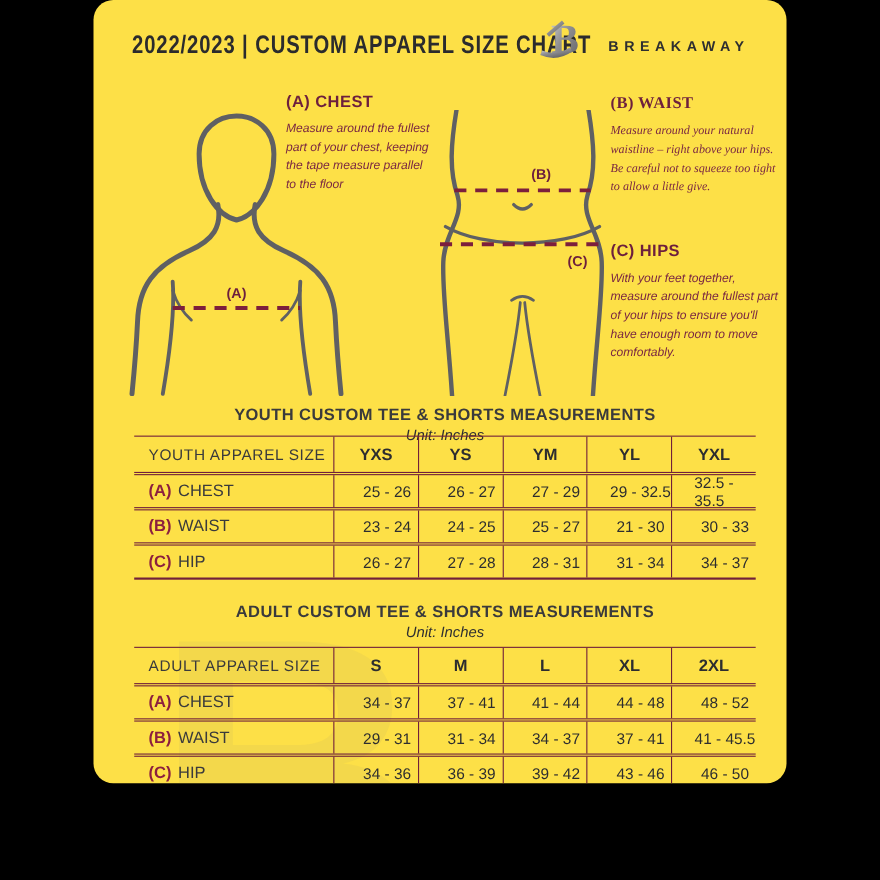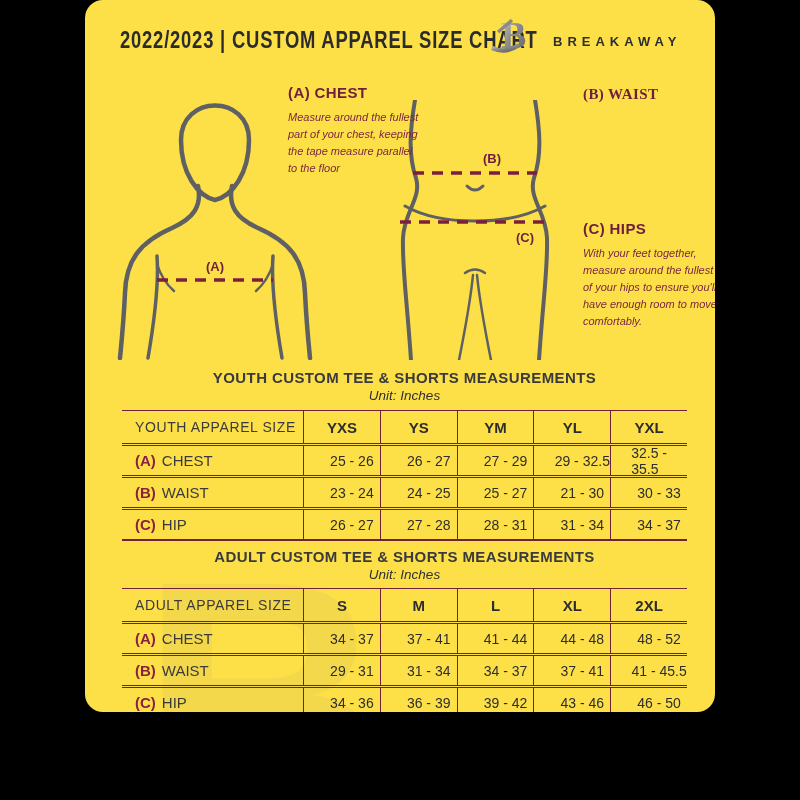--- a/index.html
+++ b/index.html
@@ -18,21 +18,21 @@
     font-size:23px;font-weight:700;color:#2b2b2d;
     letter-spacing:1px;white-space:nowrap;
     transform:scaleX(0.8);transform-origin:left center;
   }
   .brand-logo{position:absolute;left:403px;top:14px;}
   .brand-name{
     position:absolute;left:468px;top:34px;
     font-size:13px;font-weight:700;color:#2e2e30;letter-spacing:5px;
   }
   
-  .sect{position:absolute;color:#6d1f3d;margin-left:28px;}
+  .sect{position:absolute;color:#6d1f3d;}
   .sect h3{
     margin:0 0 8px 0;font-size:15px;font-weight:700;letter-spacing:.4px;
   }
   .sect p{
     margin:0;font-size:11px;line-height:17px;font-style:italic;
     color:#7a2742;
   }
   #sect-chest{left:175px;top:84px;width:132px;}
   #sect-waist{left:470px;top:86px;width:152px;font-family:Liberation Serif, serif;}
   #sect-hips{left:470px;top:220px;width:156px;}
@@ -59,21 +59,21 @@
   .td{display:flex;align-items:center;box-sizing:border-box;}
   .td.label{width:181px;padding-left:13px;color:#3a3a3c;}
   .td.size{flex:1;justify-content:center;border-left:1.5px solid #71203a;color:#2d2d2f;}
   .tr.head{height:32px;}
   .tr.row{height:29px;}
   .tr.head .td.label{font-size:14px;letter-spacing:.6px;}
   .tr.head .td.size{font-size:15px;font-weight:700;}
   .tr.row .td.label{font-size:15px;}
   .tr.row .td.size{font-size:14px;padding-left:20px;}
   .pfx{color:#8c1f3f;font-weight:700;margin-right:6px;}
-  #youth-title{top:369px;} #youth-unit{top:388px;} #youth-table{top:410px;}
+  #youth-title{top:369px;} #youth-unit{top:388px;} #youth-table{top:396px;}
   #adult-title{top:548px;} #adult-unit{top:567px;} #adult-table{top:588px;}
   
   .watermark{
     position:absolute;left:55px;top:530px;
     font-size:340px;font-weight:700;line-height:1;
     color:rgba(110,110,125,0.07);pointer-events:none;
   }
   .footer-bar{
     position:absolute;left:13px;top:740px;width:604px;height:51px;
     background:#71203a;
@@ -137,20 +137,21 @@
       <text class="dash-label" x="130" y="142" text-anchor="middle">(C)</text>
     </svg>
   </div>
 
   <div class="sect" id="sect-chest">
     <h3>(A) CHEST</h3>
     <p>Measure around the fullest part of your chest, keeping the tape measure parallel to the floor</p>
   </div>
   <div class="sect" id="sect-waist">
     <h3>(B) WAIST</h3>
+    <p>Measure around your natural waistline – right above your hips. Be careful not to squeeze too tight to allow a little give.</p>
   </div>
   <div class="sect" id="sect-hips">
     <h3>(C) HIPS</h3>
     <p>With your feet together, measure around the fullest part of your hips to ensure you'll have enough room to move comfortably.</p>
   </div>
 
   <div class="tbl-title" id="youth-title">YOUTH CUSTOM TEE &amp; SHORTS MEASUREMENTS</div>
   <div class="tbl-unit" id="youth-unit">Unit: Inches</div>
   <div class="tbl" id="youth-table">
     <div class="tr head">

